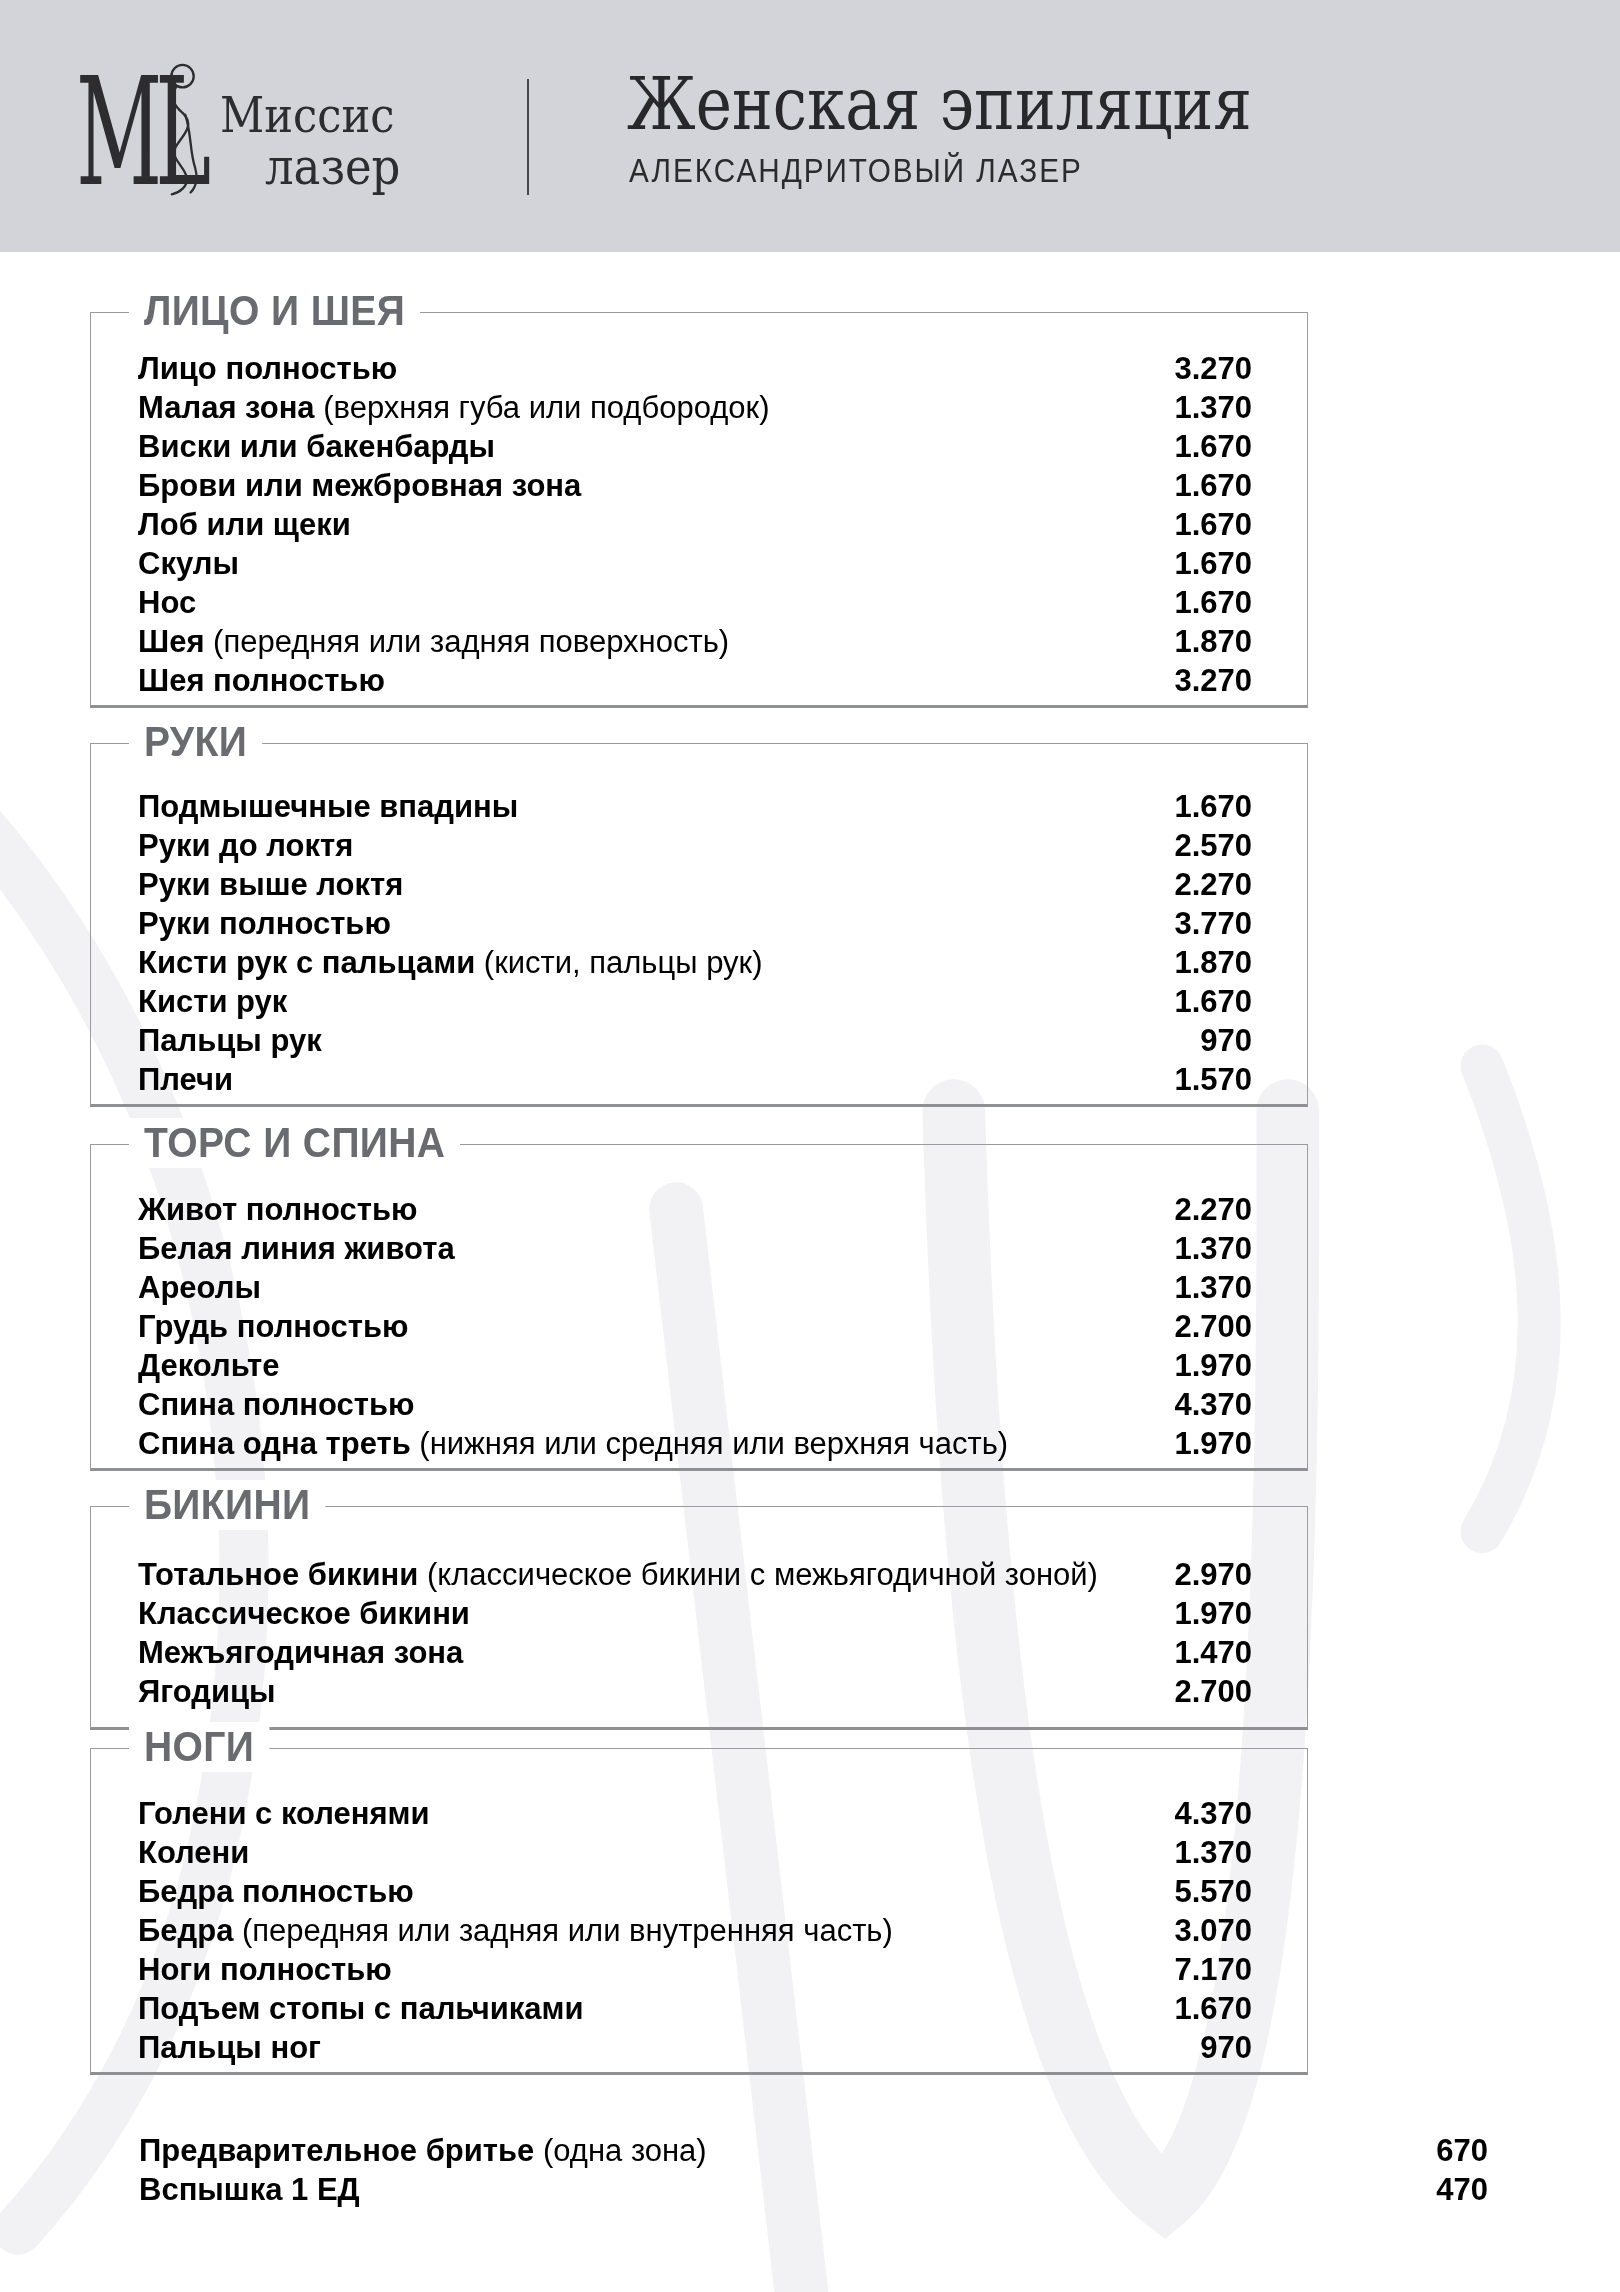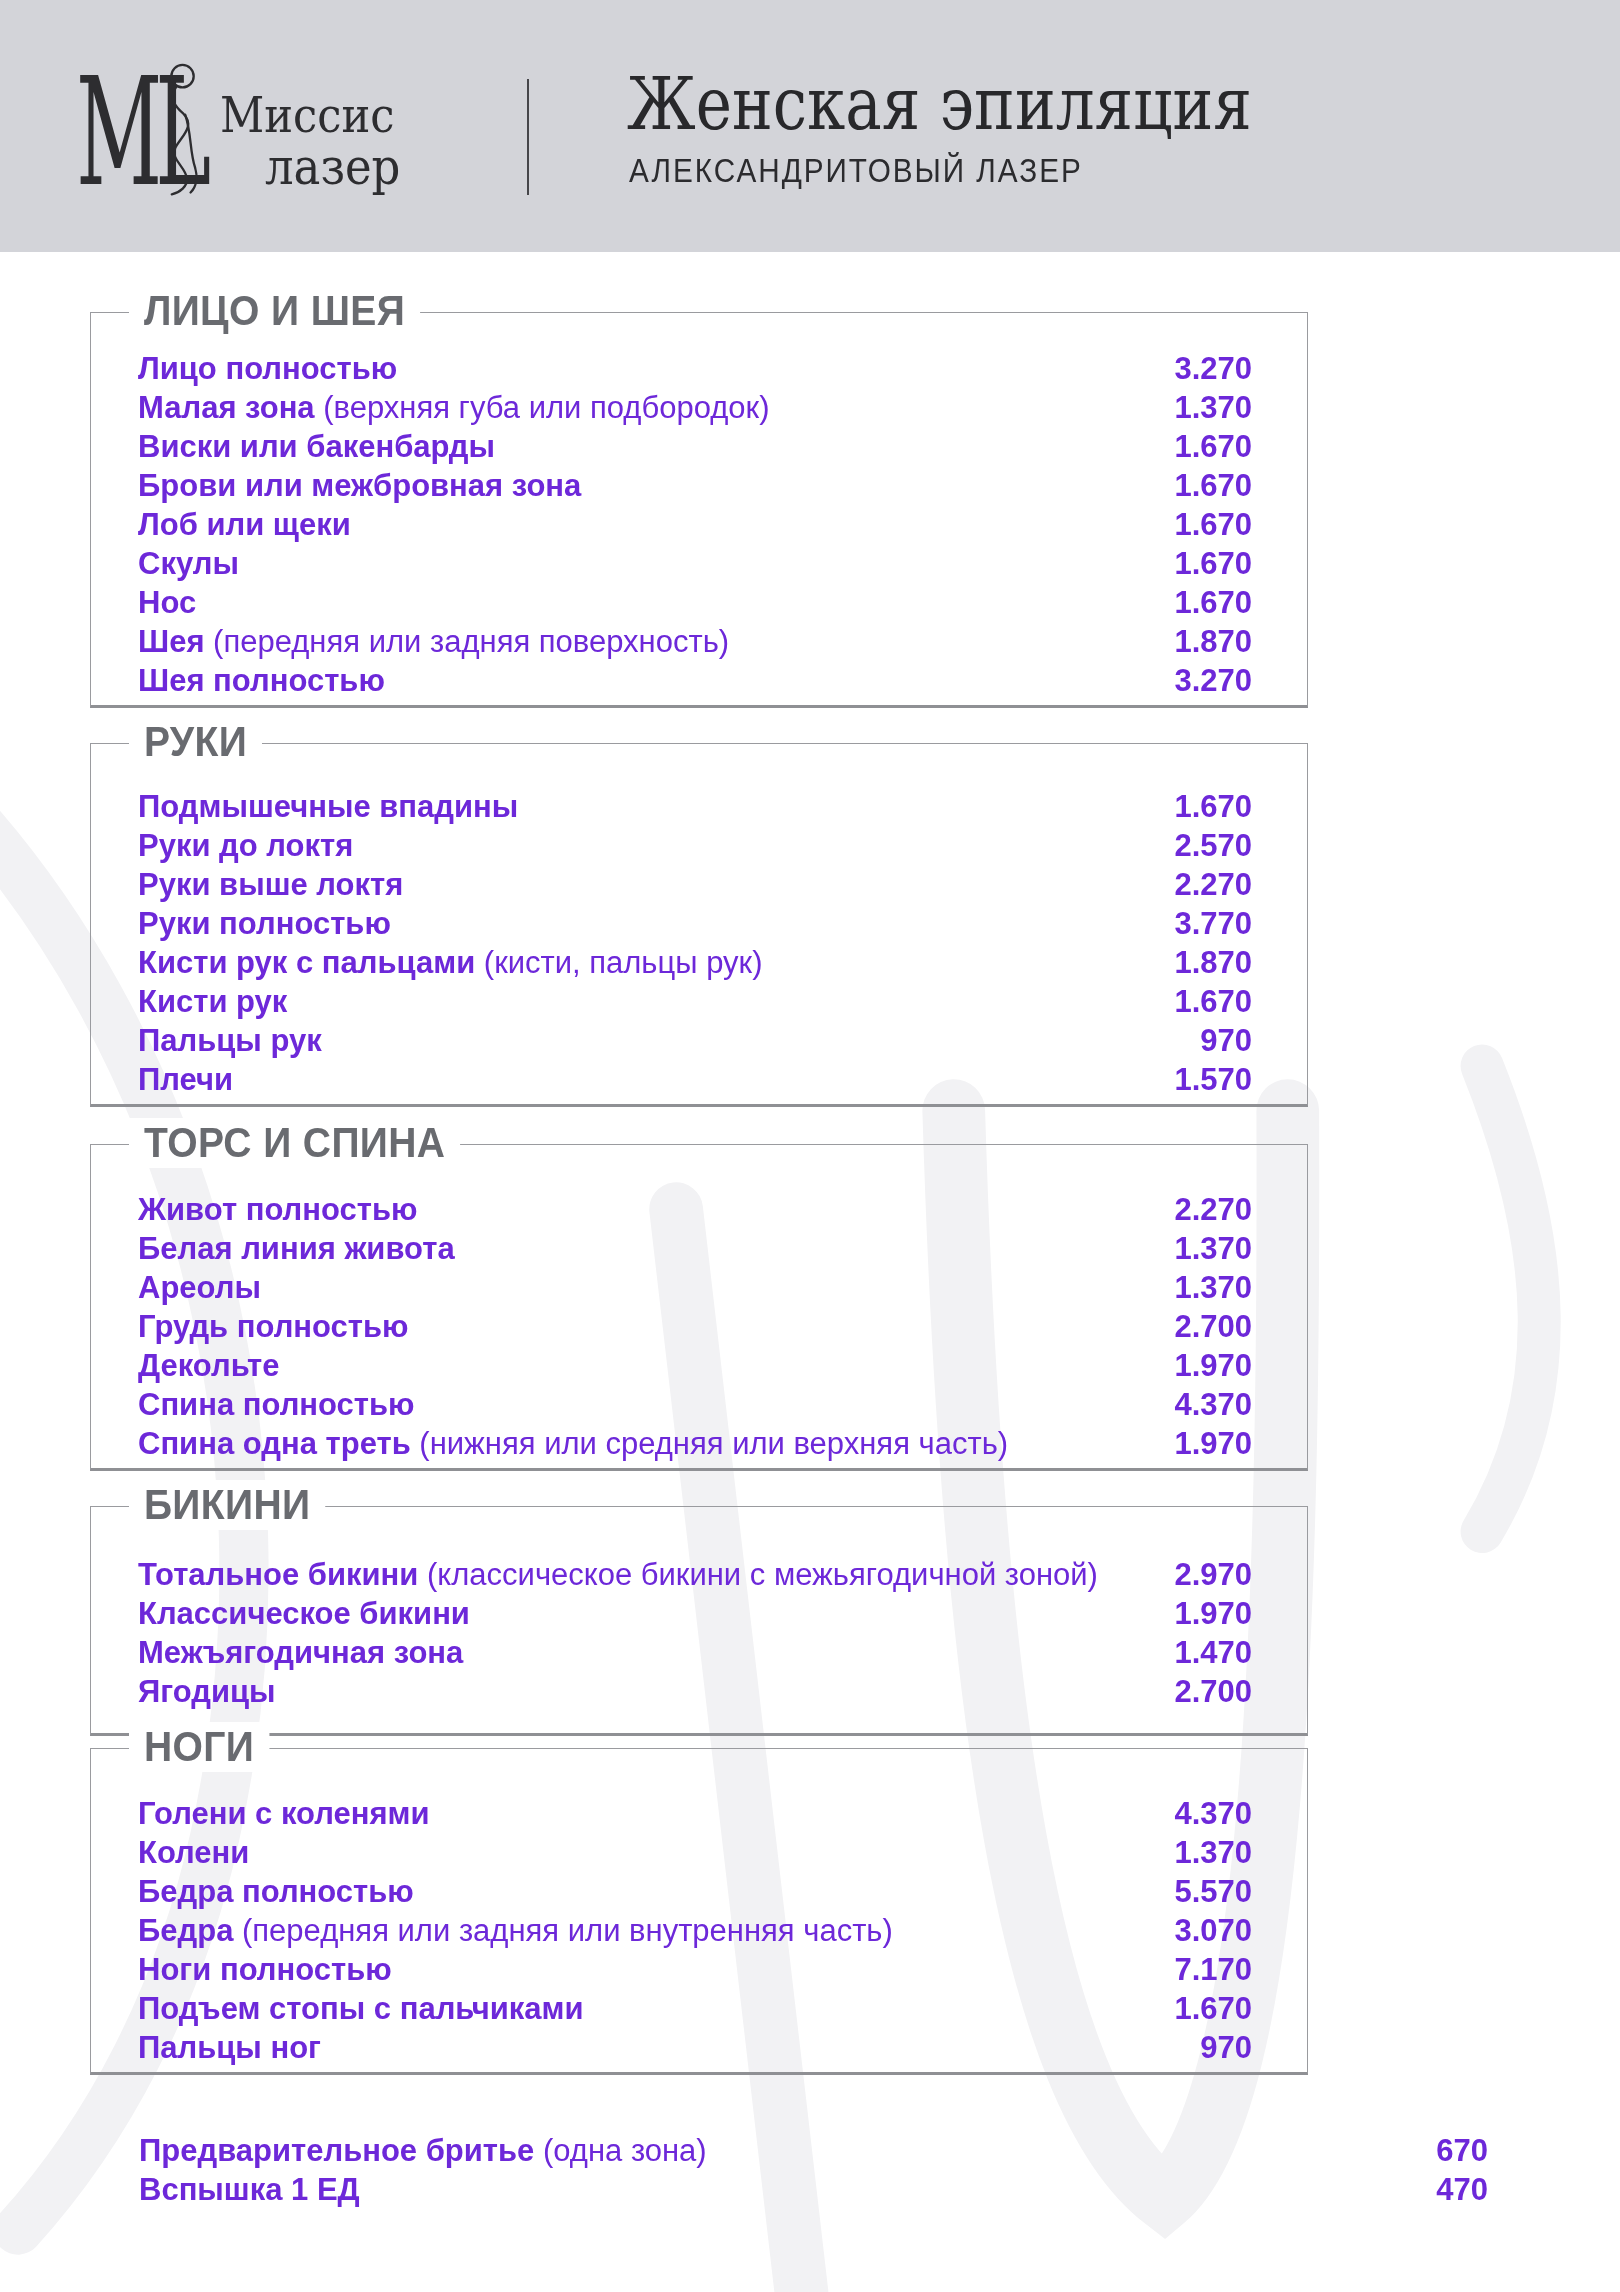--- a/index.html
+++ b/index.html
@@ -19,28 +19,28 @@
               font-weight:400;font-size:72px;line-height:1;color:#28282b;transform:scaleX(.85);
               transform-origin:left top;white-space:nowrap;}
   .page-subtitle{position:absolute;left:629px;top:154px;font-size:33px;line-height:1;color:#2b2b2e;
               letter-spacing:2.2px;transform:scaleX(.9);transform-origin:left top;white-space:nowrap;font-weight:400;}
   
   .section{position:absolute;left:90px;width:1218px;box-sizing:border-box;z-index:1;
            border:1.8px solid #9a9b9f;border-bottom:3.6px solid #8f9094;background:transparent;}
   .section:nth-of-type(1){top:312px;padding:36px 0 5.4px;}
   .section:nth-of-type(2){top:743px;padding:43px 0 5.4px;}
   .section:nth-of-type(3){top:1144px;padding:45px 0 5.4px;}
-  .section:nth-of-type(4){top:1506px;padding:48px 0 22px;}
+  .section:nth-of-type(4){top:1506px;padding:48px 0 16px;}
   .section:nth-of-type(5){top:1748px;padding:45px 0 5.4px;}
   .section-title{position:absolute;top:-27px;left:38px;margin:0;background:#ffffff;padding:0 16px;
            font-size:42px;font-weight:700;color:#696b70;line-height:50px;letter-spacing:0.4px;
            transform:scaleX(.93);transform-origin:left center;white-space:nowrap;}
   .rows{padding:0 55px 0 47px;}
   .row{display:flex;justify-content:space-between;align-items:baseline;height:39px;line-height:39px;
-       font-size:31px;color:#6d28d9;white-space:nowrap;}
+       font-size:31px;color:#000000;white-space:nowrap;}
   .svc{flex:1 1 auto;overflow:hidden;}
   .nm{font-weight:700;}
   .note{font-weight:400;}
   .price{flex:0 0 auto;font-weight:700;padding-left:18px;}
   
   .extras{position:absolute;left:90px;top:2131px;width:1454px;box-sizing:border-box;
           padding:0 56px 0 49px;z-index:1;}
 </style>
 </head>
 <body>

